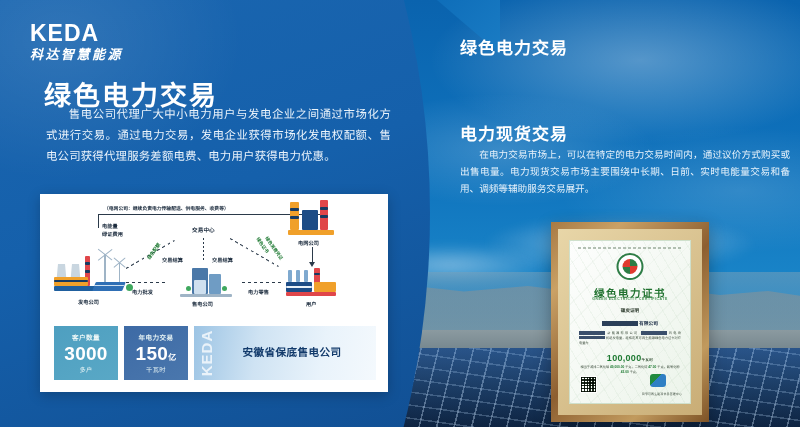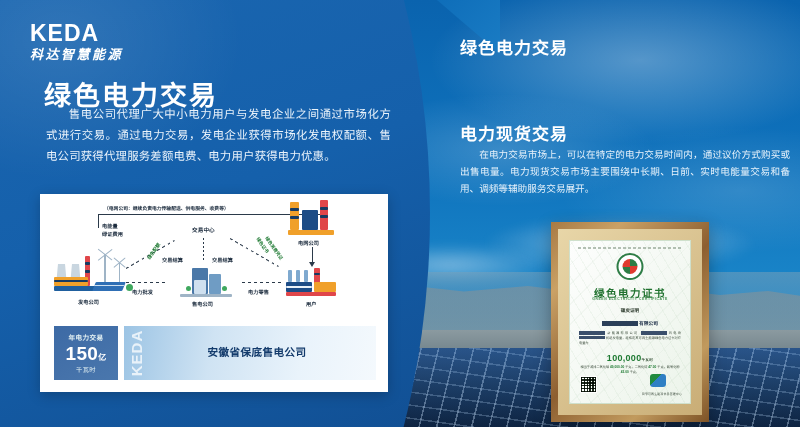--- a/index.html
+++ b/index.html
@@ -386,20 +386,25 @@
 
       <div class="dg-line" style="left:86px; top:88px; width:42px; height:1px; background:repeating-linear-gradient(90deg,#2b3a4a 0 3px,transparent 3px 6px);"></div>
       <div class="dg-label" style="left:92px; top:94px;">电力批发</div>
       <div class="dg-line" style="left:202px; top:88px; width:42px; height:1px; background:repeating-linear-gradient(90deg,#2b3a4a 0 3px,transparent 3px 6px);"></div>
       <div class="dg-label" style="left:208px; top:94px;">电力零售</div>
     </div>
 
     <div class="stats">
 
 
+      <div class="stat s2">
+        <div class="stat-cap">客户数量</div>
+        <div class="stat-big">3000</div>
+        <div class="stat-sub">多户</div>
+      </div>
 
       <div class="stat s3">
         <div class="stat-cap">年电力交易</div>
         <div class="stat-big"><span>150</span><span class="unit">亿</span></div>
         <div class="stat-sub">千瓦时</div>
       </div>
 
       <div class="banner">
         <div class="banner-watermark">KEDA</div>
         <div class="banner-lines">

